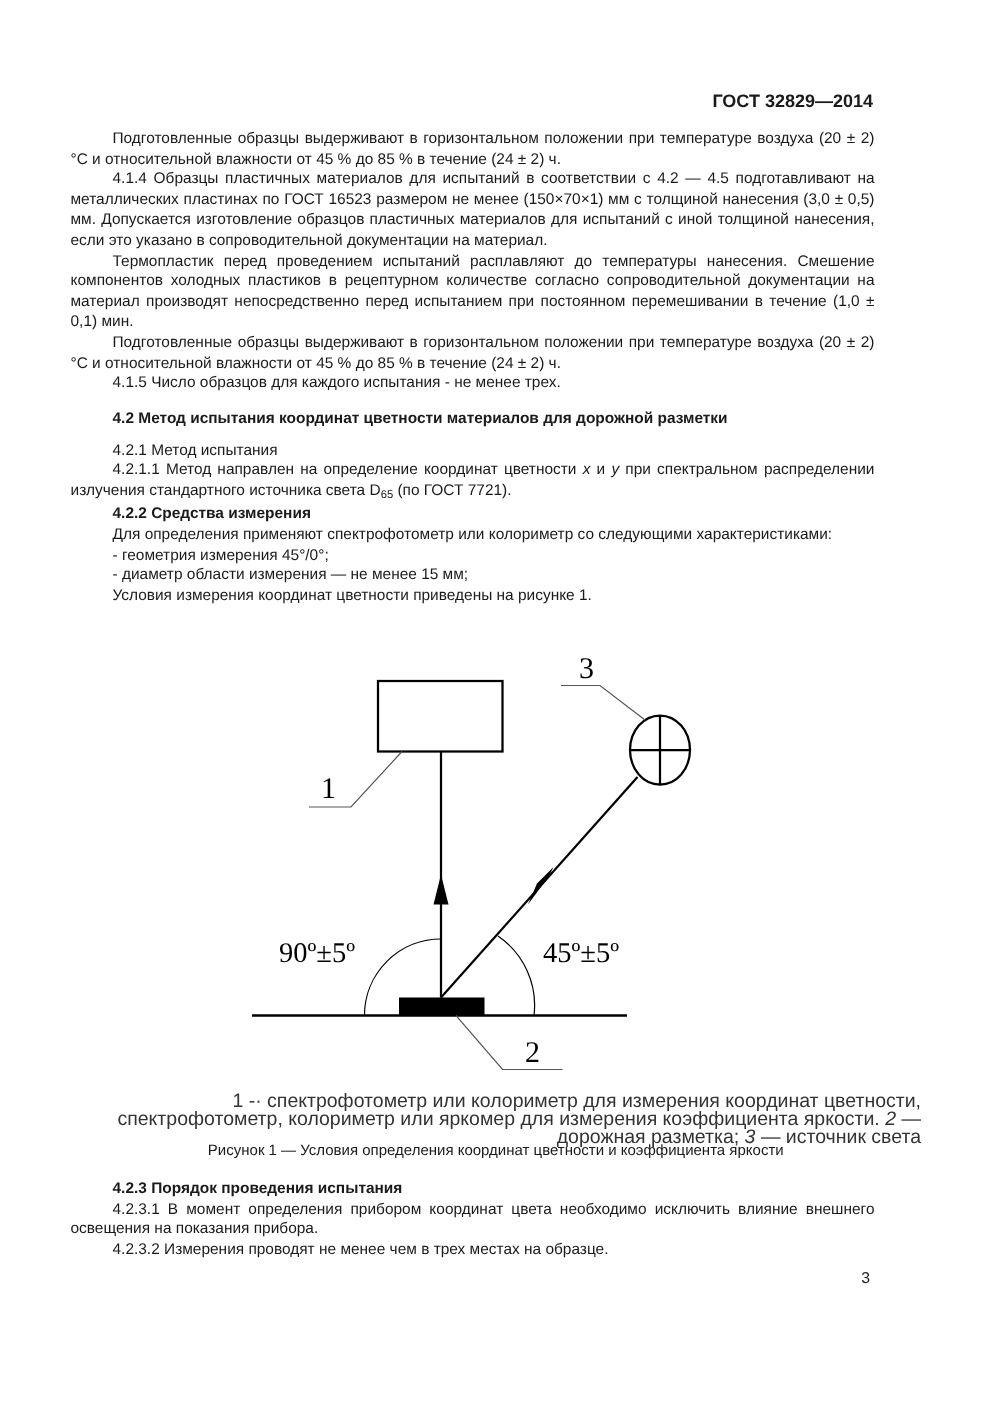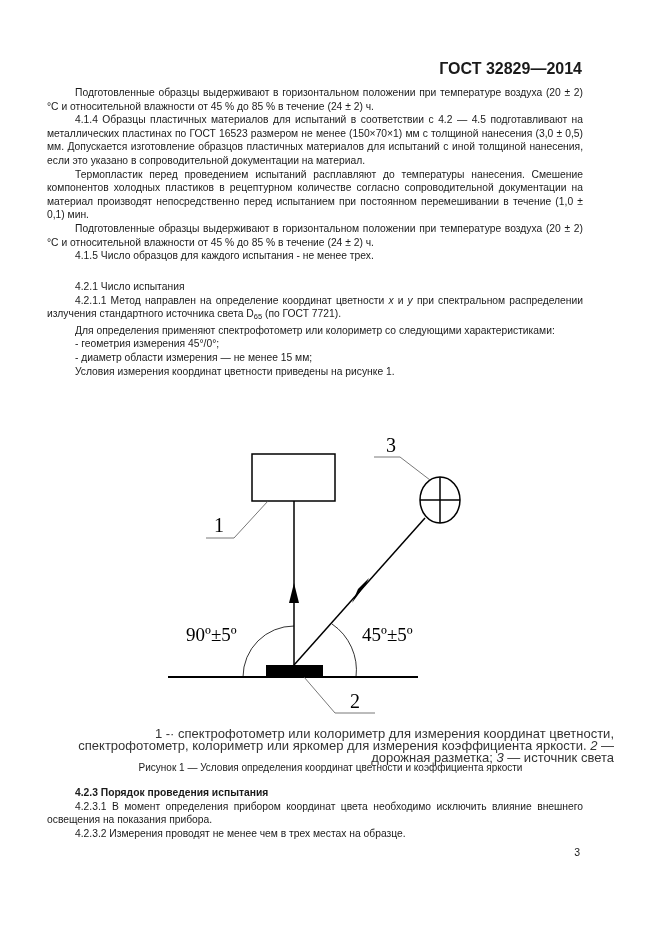--- a/index.html
+++ b/index.html
@@ -1,18 +1,18 @@
 <!DOCTYPE html>
 <html><head>
 <meta charset="utf-8">
 <style>
   html, body { margin: 0; padding: 0; background: #ffffff; }
   body { width: 661px; height: 935px; position: relative; overflow: hidden;
          font-family: "Liberation Sans", sans-serif; color: #1a1a1a; }
-  .header { position: absolute; top: 60px; right: 79px; font-weight: bold; font-size: 16px; margin-left: 36px; }
+  .header { position: absolute; top: 60px; right: 79px; font-weight: bold; font-size: 12px; margin-left: 36px; }
   .text { position: absolute; left: 47px; width: 536px; font-size: 10.3px; line-height: 13.6px; }
   .p { margin: 0; text-align: justify; }
   .ind { text-indent: 28px; }
   .h { font-weight: bold; margin: 0; text-indent: 28px; }
   .bullet { margin: 0; padding-left: 28px; }
   .sub { font-size: 7.5px; vertical-align: -2px; margin-top: 47px; }
   .it { font-style: italic; }
   .legend { position: absolute; left: 48px; width: 566px; top: 728px; font-size: 13px; line-height: 12px; text-align: right; color: #333; }
   .figcap { position: absolute; left: 0; width: 661px; top: 762px; font-size: 10px; text-align: center; }
   .pagenum { position: absolute; right: 81px; top: 846px; font-size: 10.5px; }
@@ -25,22 +25,24 @@
 
 <div class="text" style="top:86px;">
   <p class="p ind">Подготовленные образцы выдерживают в горизонтальном положении при температуре воздуха (20 ± 2) °С и относительной влажности от 45 % до 85 % в течение (24 ± 2) ч.</p>
   <p class="p ind">4.1.4 Образцы пластичных материалов для испытаний в соответствии с 4.2 — 4.5 подготавливают на металлических пластинах по ГОСТ 16523 размером не менее (150×70×1) мм с толщиной нанесения (3,0 ± 0,5) мм. Допускается изготовление образцов пластичных материалов для испытаний с иной толщиной нанесения, если это указано в сопроводительной документации на материал.</p>
   <p class="p ind">Термопластик перед проведением испытаний расплавляют до температуры нанесения. Смешение компонентов холодных пластиков в рецептурном количестве согласно сопроводительной документации на материал производят непосредственно перед испытанием при постоянном перемешивании в течение (1,0 ± 0,1) мин.</p>
   <p class="p ind">Подготовленные образцы выдерживают в горизонтальном положении при температуре воздуха (20 ± 2) °С и относительной влажности от 45 % до 85 % в течение (24 ± 2) ч.</p>
   <p class="p ind">4.1.5 Число образцов для каждого испытания - не менее трех.</p>
 </div>
 
 <div class="text" style="top:273px;">
-  <p class="p ind" style="margin-top:7px;">4.2.1 Число испытания</p>
+  <p class="h">4.2 Метод испытания координат цветности материалов для дорожной разметки</p>
+  <p class="p ind" style="margin-top:7px;">4.2.1 Метод испытания</p>
   <p class="p ind"><span>4.2.1.1 Метод направлен на определение координат цветности </span><span class="it">x</span><span> и </span><span class="it">y</span><span> при спектральном распределении излучения стандартного источника света D</span><span class="sub">65</span><span> (по ГОСТ 7721).</span></p>
+  <p class="h">4.2.2 Средства измерения</p>
   <p class="p ind">Для определения применяют спектрофотометр или колориметр со следующими характеристиками:</p>
   <p class="bullet">- геометрия измерения 45°/0°;</p>
   <p class="bullet">- диаметр области измерения — не менее 15 мм;</p>
   <p class="p ind">Условия измерения координат цветности приведены на рисунке 1.</p>
 </div>
 
 <svg style="position:absolute;left:0;top:0;" width="661" height="935" viewBox="0 0 661 935">
 
   <rect x="252" y="454" width="83" height="47" fill="none" stroke="#000" stroke-width="1.5"></rect>
 

